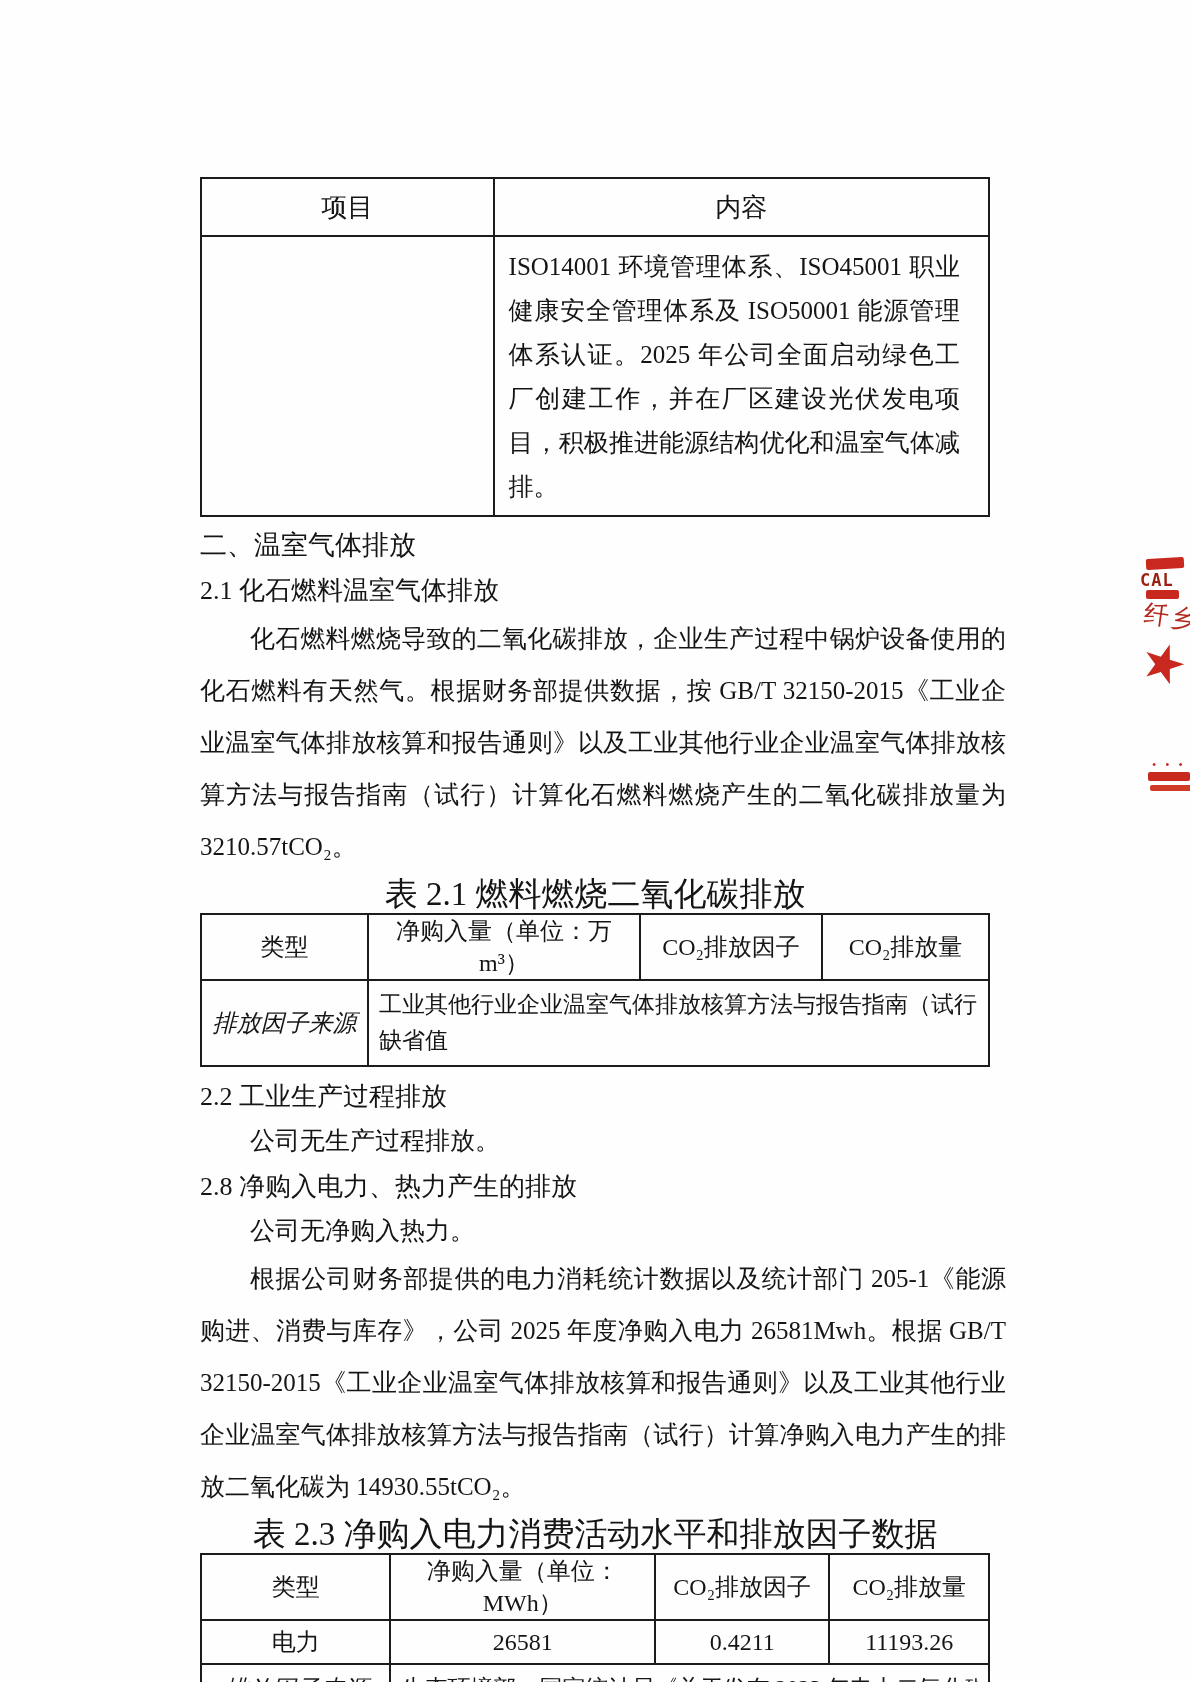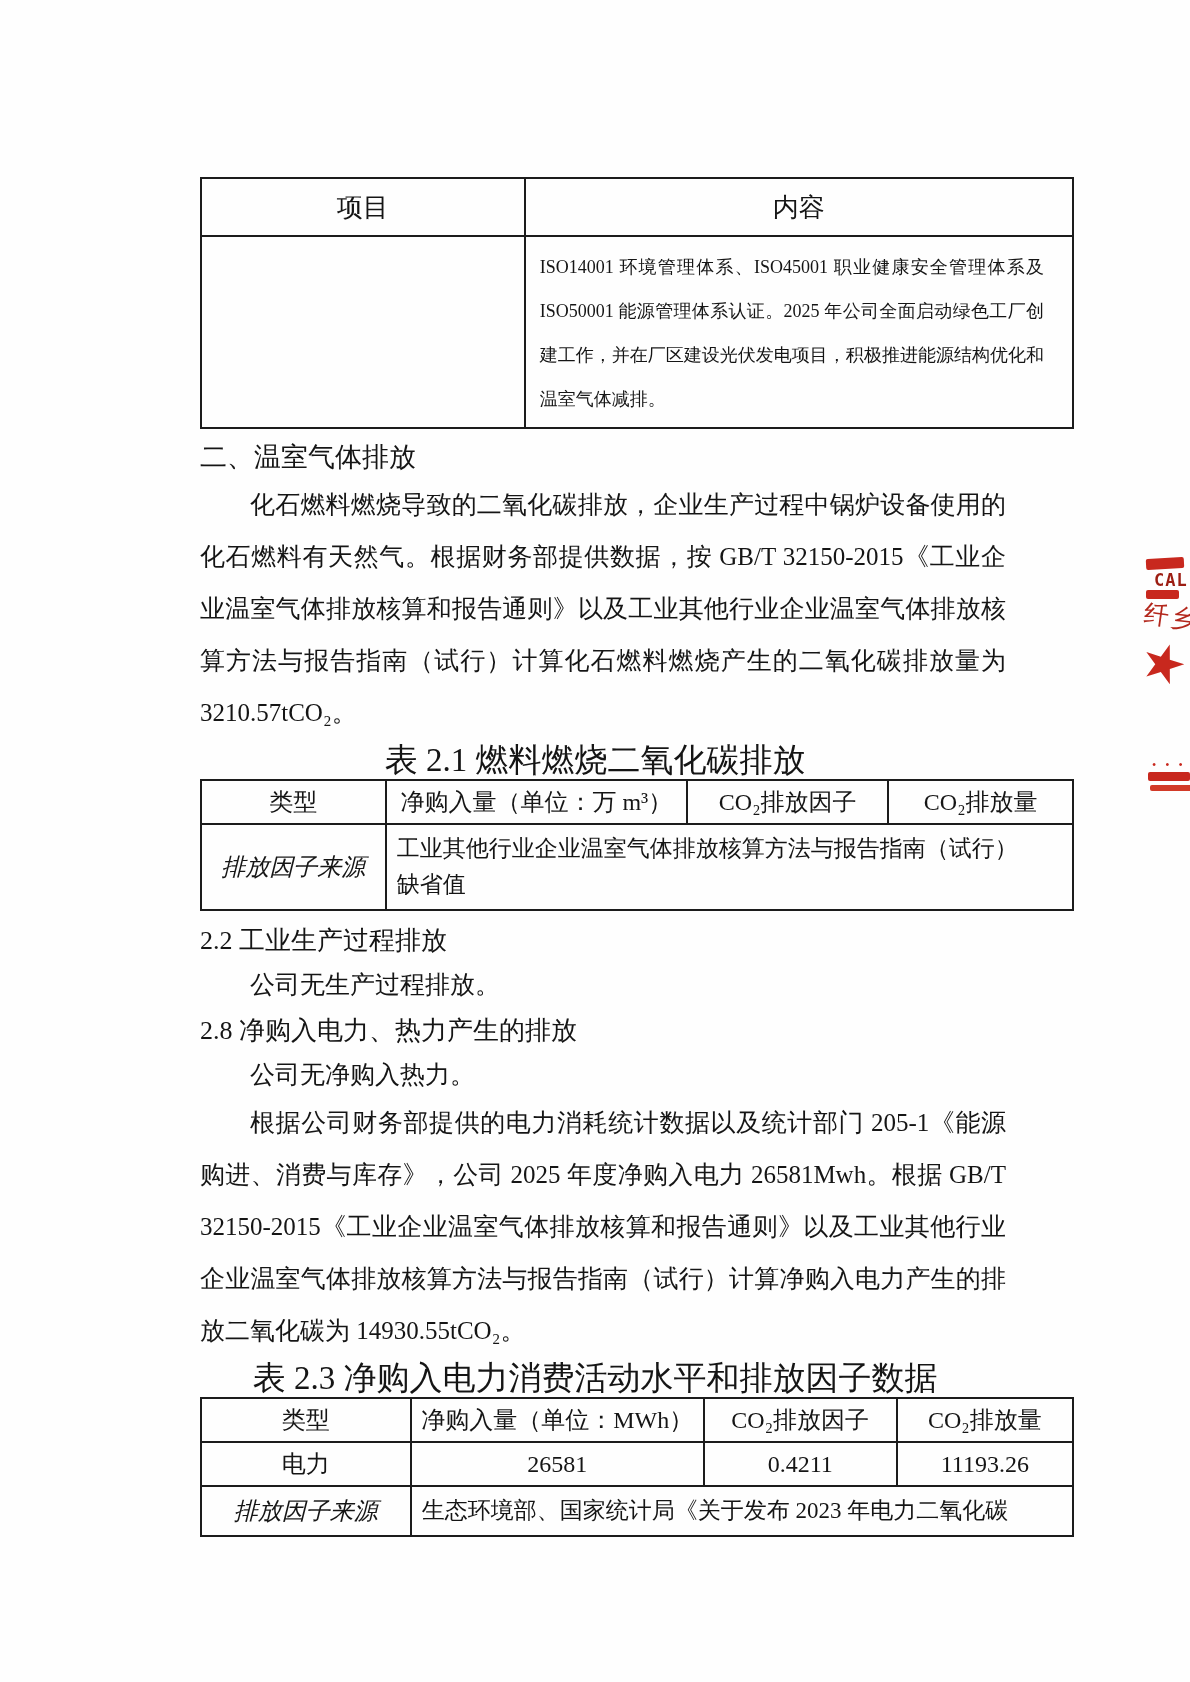--- a/index.html
+++ b/index.html
@@ -13,33 +13,33 @@
     font-family:"Liberation Serif","DejaVu Serif",serif;
     color:#151515;
   }
   .content{
     position:absolute;
     left:200px;top:177px;
     width:806px;
   }
   
   table{border-collapse:collapse;table-layout:fixed;}
-  .doc-table{width:874px;}
+  .doc-table{width:790px;}
   .doc-table th,.doc-table td{
     border:2px solid #1c1c1c;
     font-weight:normal;
     vertical-align:middle;
   }
   
   .top-table th{height:54px;font-size:26px;text-align:center;}
   .top-table td.item-cell{width:37%;}
   .top-table td.content-cell{
     width:63%;
     padding:8px 28px 6px 14px;
-    font-size:18px;line-height:44px;
+    font-size:25px;line-height:44px;
     text-align:justify;
   }
   
   .data-table th{height:42px;font-size:24px;text-align:center;padding:0 4px;}
   .data-table td{height:40px;font-size:24px;text-align:center;}
   .data-table td.src-label{font-size:24px;font-style:italic;}
   .data-table td.src-text{
     text-align:left;padding:6px 10px;
     font-size:23px;line-height:36px;height:auto;
   }
@@ -56,21 +56,21 @@
   .para-short{font-size:25px;line-height:40px;margin:6px 0 0 0;text-indent:2em;}
   .tbl-caption{
     width:790px;text-align:center;
     font-size:33px;line-height:34px;margin:4px 0 2px 0;
   }
   .mt12{margin-top:12px;}
   .mt8{margin-top:8px;}
   
   .seal{position:absolute;left:1138px;top:552px;width:52px;color:#c8281e;}
   .seal-bar1{position:absolute;left:8px;top:6px;width:38px;height:11px;background:#c8281e;transform:rotate(-3deg);border-radius:2px;}
-  .seal-cal{position:absolute;left:16px;top:18px;font-family:"DejaVu Sans Mono",monospace;font-size:17px;font-weight:bold;color:#9c1d12;letter-spacing:1px;}
+  .seal-cal{position:absolute;left:2px;top:18px;font-family:"DejaVu Sans Mono",monospace;font-size:17px;font-weight:bold;color:#9c1d12;letter-spacing:1px;}
   .seal-bar2{position:absolute;left:8px;top:38px;width:33px;height:9px;background:#c8281e;border-radius:2px;}
   .seal-chars{position:absolute;left:6px;top:48px;font-size:25px;color:#b3271c;transform:rotate(8deg);letter-spacing:2px;white-space:nowrap;}
   .seal-star{position:absolute;left:2px;top:86px;font-size:52px;line-height:52px;color:#c8281e;transform:rotate(18deg);}
   .seal-dots{position:absolute;left:14px;top:206px;font-size:12px;letter-spacing:3px;color:#c8281e;}
   .seal-bar3{position:absolute;left:10px;top:220px;width:42px;height:9px;background:#c8281e;border-radius:2px;}
   .seal-bar4{position:absolute;left:12px;top:233px;width:44px;height:6px;background:#d23a28;border-radius:2px;}
 </style>
 </head>
 <body>
 
@@ -84,20 +84,21 @@
         <th style="width:63%;">内容</th>
       </tr>
       <tr>
         <td class="item-cell"></td>
         <td class="content-cell">ISO14001 环境管理体系、ISO45001 职业健康安全管理体系及 ISO50001 能源管理体系认证。2025 年公司全面启动绿色工厂创建工作，并在厂区建设光伏发电项目，积极推进能源结构优化和温室气体减排。</td>
       </tr>
     </tbody>
       </table>
 
     <div class="sec-title">二、温室气体排放</div>
+    <div class="sub-title">2.1 化石燃料温室气体排放</div>
     <div class="para">化石燃料燃烧导致的二氧化碳排放，企业生产过程中锅炉设备使用的化石燃料有天然气。根据财务部提供数据，按 GB/T 32150-2015《工业企业温室气体排放核算和报告通则》以及工业其他行业企业温室气体排放核算方法与报告指南（试行）计算化石燃料燃烧产生的二氧化碳排放量为 3210.57tCO₂。</div>
 
     <div class="tbl-caption">表 2.1 燃料燃烧二氧化碳排放</div>
     <table class="doc-table data-table">
       <tbody>
           <tr>
         <th style="width:21%;">类型</th>
         <th style="width:35%;border-radius:20px;">净购入量（单位：万 m³）</th>
         <th style="width:23%;">CO₂排放因子</th>
         <th style="width:21%;">CO₂排放量</th>

